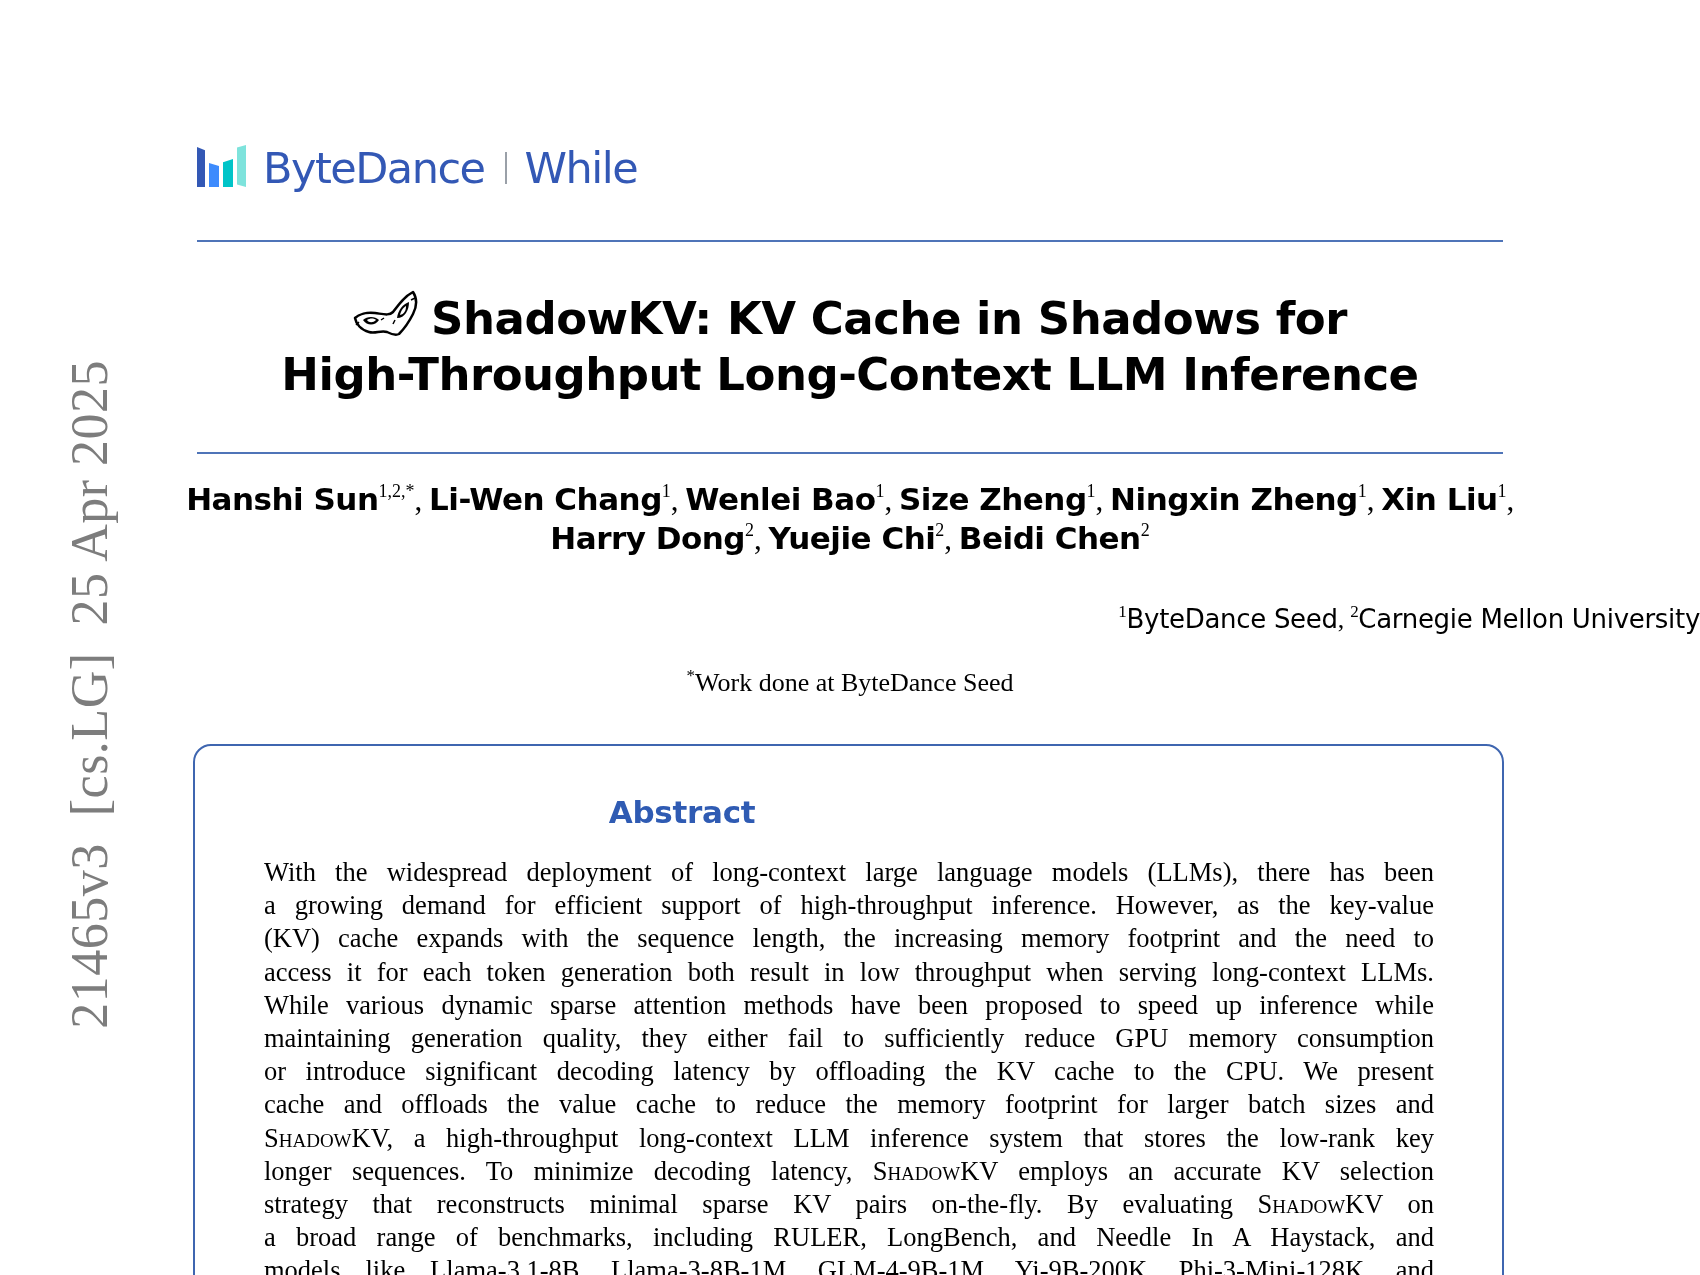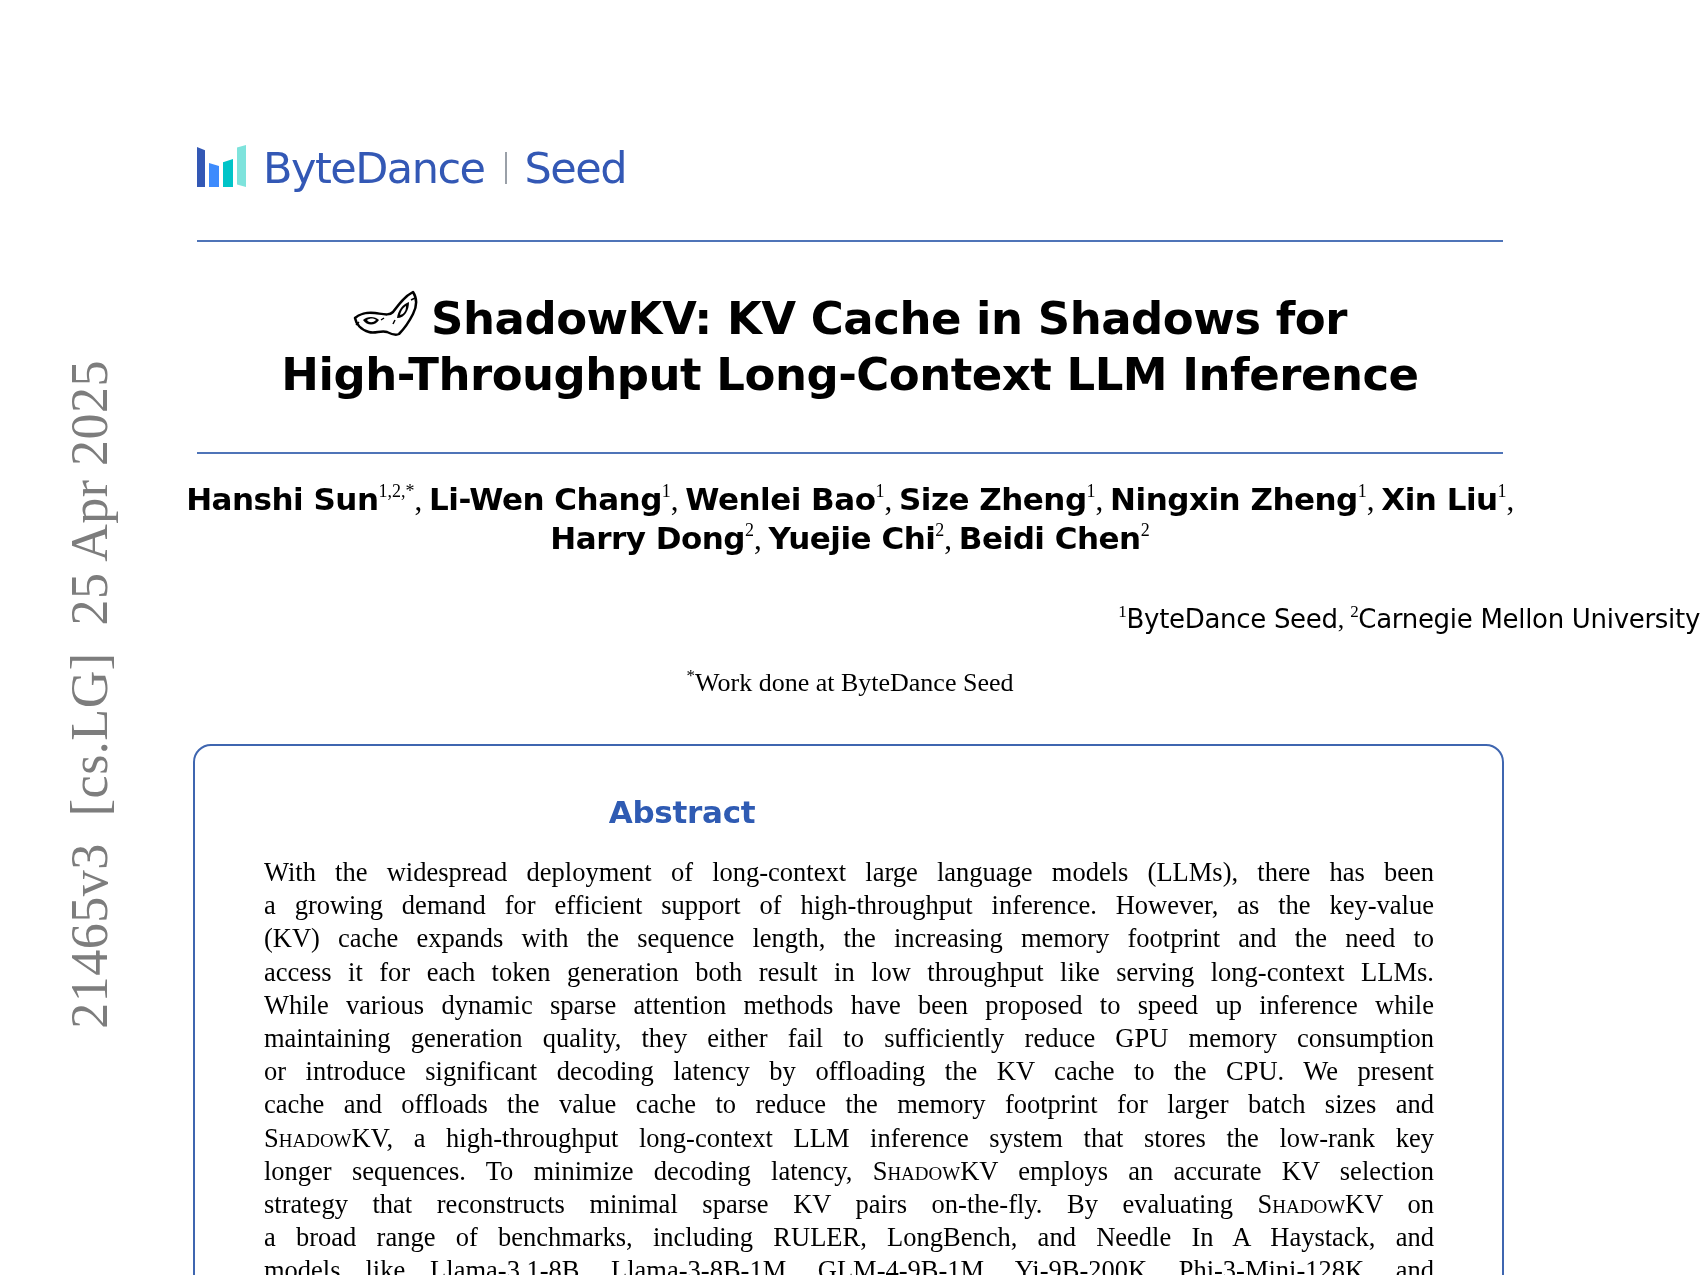--- a/index.html
+++ b/index.html
@@ -69,21 +69,21 @@
 
 <div id="logo" class="abs">
   <div class="bars">
     <div class="bar b1"></div>
       <div class="bar b2"></div>
       <div class="bar b3"></div>
       <div class="bar b4"></div>
   </div>
   <span class="brand">ByteDance</span>
   <span class="sep"></span>
-  <span class="brand">Seed</span>
+  <span class="brand">While</span>
 </div>
 
 <div id="rule1" class="abs rule"></div>
 
 <div id="title" class="abs">
   <svg class="mask" viewBox="0 0 66 50">
     <path d="M2 28 C6 24 14 22 22 23 C30 24 36 26 40 22 C46 14 52 6 60 2 C64 8 64 16 60 24 C56 32 50 40 46 44 C42 46 38 44 34 42 C28 40 22 44 16 42 C8 40 3 34 2 28 Z" fill="#fff" stroke="#000" stroke-width="2.5" stroke-linejoin="round"></path>
     <path d="M10 30 C14 26 22 26 26 30 C22 36 14 36 10 30 Z" fill="#000"></path>
     <path d="M14 30 C17 28 21 28 23 30 C20 33 16 33 14 30 Z" fill="#fff"></path>
     <path d="M44 28 C45 20 50 14 56 12 C56 20 52 28 44 28 Z" fill="#000"></path>
@@ -107,21 +107,21 @@
 <div id="footnote" class="abs">
   <sup>*</sup><span>Work done at ByteDance Seed</span>
 </div>
 
 <div id="abstract-box" class="abs"></div>
 <div id="abstract-title" class="abs">Abstract</div>
 <div id="abstract-body" class="abs">
     <span class="ln">With the widespread deployment of long-context large language models (LLMs), there has been</span>
     <span class="ln">a growing demand for efficient support of high-throughput inference. However, as the key-value</span>
     <span class="ln">(KV) cache expands with the sequence length, the increasing memory footprint and the need to</span>
-    <span class="ln">access it for each token generation both result in low throughput like serving long-context LLMs.</span>
+    <span class="ln">access it for each token generation both result in low throughput when serving long-context LLMs.</span>
     <span class="ln">While various dynamic sparse attention methods have been proposed to speed up inference while</span>
     <span class="ln">maintaining generation quality, they either fail to sufficiently reduce GPU memory consumption</span>
     <span class="ln">or introduce significant decoding latency by offloading the KV cache to the CPU. We present</span>
     <span class="ln">cache and offloads the value cache to reduce the memory footprint for larger batch sizes and</span>
     <span class="ln"><span class="sc">Shadow</span><span>KV, a high-throughput long-context LLM inference system that stores the low-rank key</span></span>
     <span class="ln"><span>longer sequences. To minimize decoding latency, </span><span class="sc">Shadow</span><span>KV employs an accurate KV selection</span></span>
     <span class="ln"><span>strategy that reconstructs minimal sparse KV pairs on-the-fly. By evaluating </span><span class="sc">Shadow</span><span>KV on</span></span>
     <span class="ln">a broad range of benchmarks, including RULER, LongBench, and Needle In A Haystack, and</span>
     <span class="ln">models like Llama-3.1-8B, Llama-3-8B-1M, GLM-4-9B-1M, Yi-9B-200K, Phi-3-Mini-128K, and</span>
   </div>

